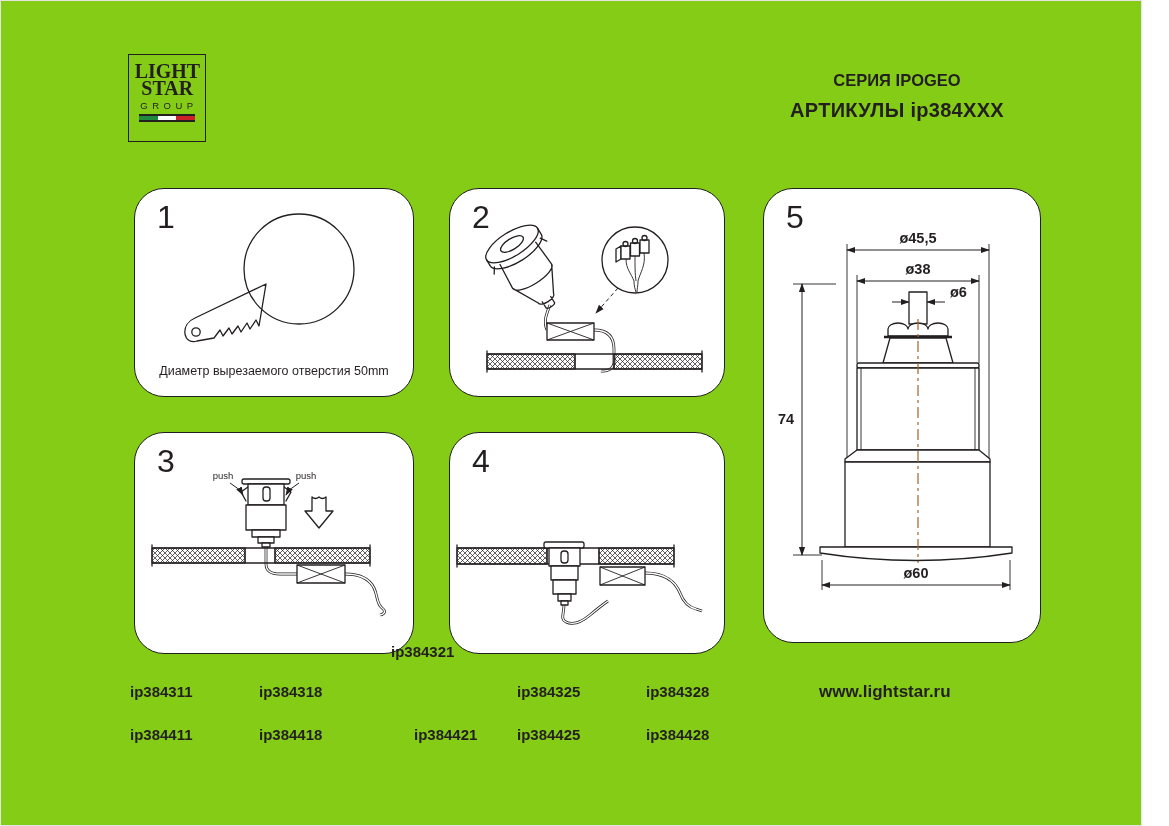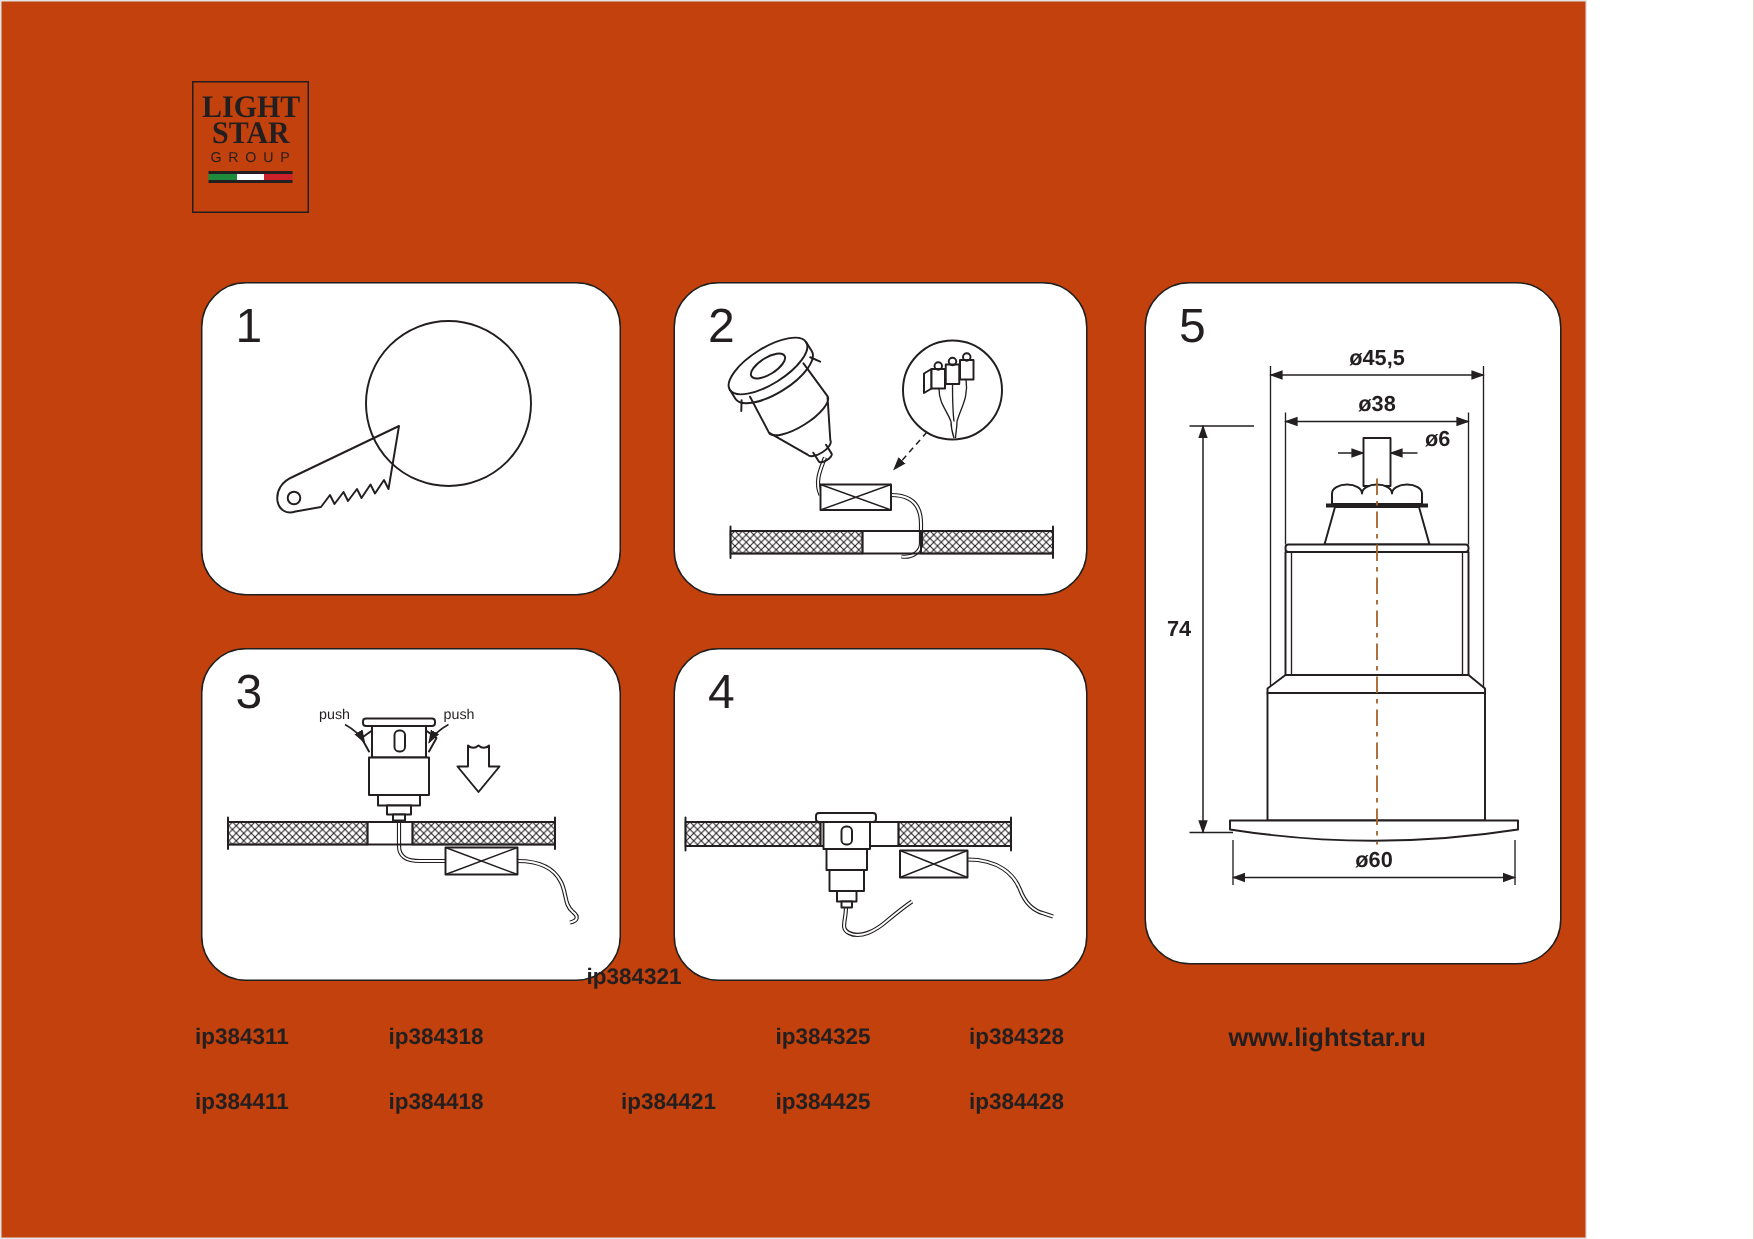--- a/index.html
+++ b/index.html
@@ -1,16 +1,16 @@
 <!DOCTYPE html>
 <html style="--ink: #231f20; --centerline: #a5622a; --flag-green: #1f8a3d; --flag-red: #cc2128;"><head>
 <meta charset="utf-8">
 <style>
   html,body{margin:0;padding:0;background:#fff;}
-  .page{position:relative;width:1058px;height:826px;background:#c2410c;overflow:hidden;
+  .page{position:relative;width:1142px;height:826px;background:#84cc16;overflow:hidden;
         font-family:"Liberation Sans",sans-serif;color:var(--ink);box-sizing:border-box;
         border:1px solid #e4e4e4;padding-left:32px;}
   
   .logo{position:absolute;left:127px;top:53px;width:78px;height:88px;border:1.5px solid var(--ink);
         box-sizing:border-box;display:flex;flex-direction:column;align-items:center;padding-top:8px;}
   .logo-word{font-family:"Liberation Serif",serif;font-weight:700;font-size:21px;line-height:.82;
         letter-spacing:0;transform:scaleX(.95);}
   .logo-group{font-size:9.5px;letter-spacing:4.5px;padding-left:4px;margin-top:3px;font-weight:400;}
   .logo-flag{width:56px;height:4px;margin-top:3px;border-top:2px solid var(--ink);
         border-bottom:2px solid var(--ink);display:flex;}
@@ -72,32 +72,35 @@
     <div class="logo-group">GROUP</div>
     <div class="logo-flag">
       <div class="fg"></div>
       <div class="fw"></div>
       <div class="fr"></div>
     </div>
   </div>
 
 
   <div class="series">
+    <div class="series-line1">СЕРИЯ IPOGEO</div>
+    <div class="series-line2">АРТИКУЛЫ ip384XXX</div>
   </div>
 
   <div class="panel p1">
     <div class="pnum">1</div>
     <svg width="280" height="209" viewBox="0 0 280 209">
       <circle class="ln" cx="164" cy="80" r="55"></circle>
       <g>
         <path class="ln" d="M131,95 L60,129 C53,132 49,138 50,145 C51,151 56,154 62,152 L79,149
                  L85,141 L88,147 L94,139 L97,145 L103,137 L106,143 L112,134 L115,140 L121,131 L124,137 Z"></path>
         <circle class="ln" cx="61" cy="143" r="4.2"></circle>
       </g>
     </svg>
+    <div class="caption">Диаметр вырезаемого отверстия 50mm</div>
   </div>
 
   <div class="panel p2">
     <div class="pnum">2</div>
     <svg width="276" height="209" viewBox="0 0 276 209">
 
       <g>
         <path class="wo" d="M100,116 C97,124 93,132 97,141"></path>
         <path class="wi" d="M100,116 C97,124 93,132 97,141"></path>
         <path class="wo" d="M144,141 C160,141 164,150 164,160 V173 C164,179 158,183 151,182"></path>

